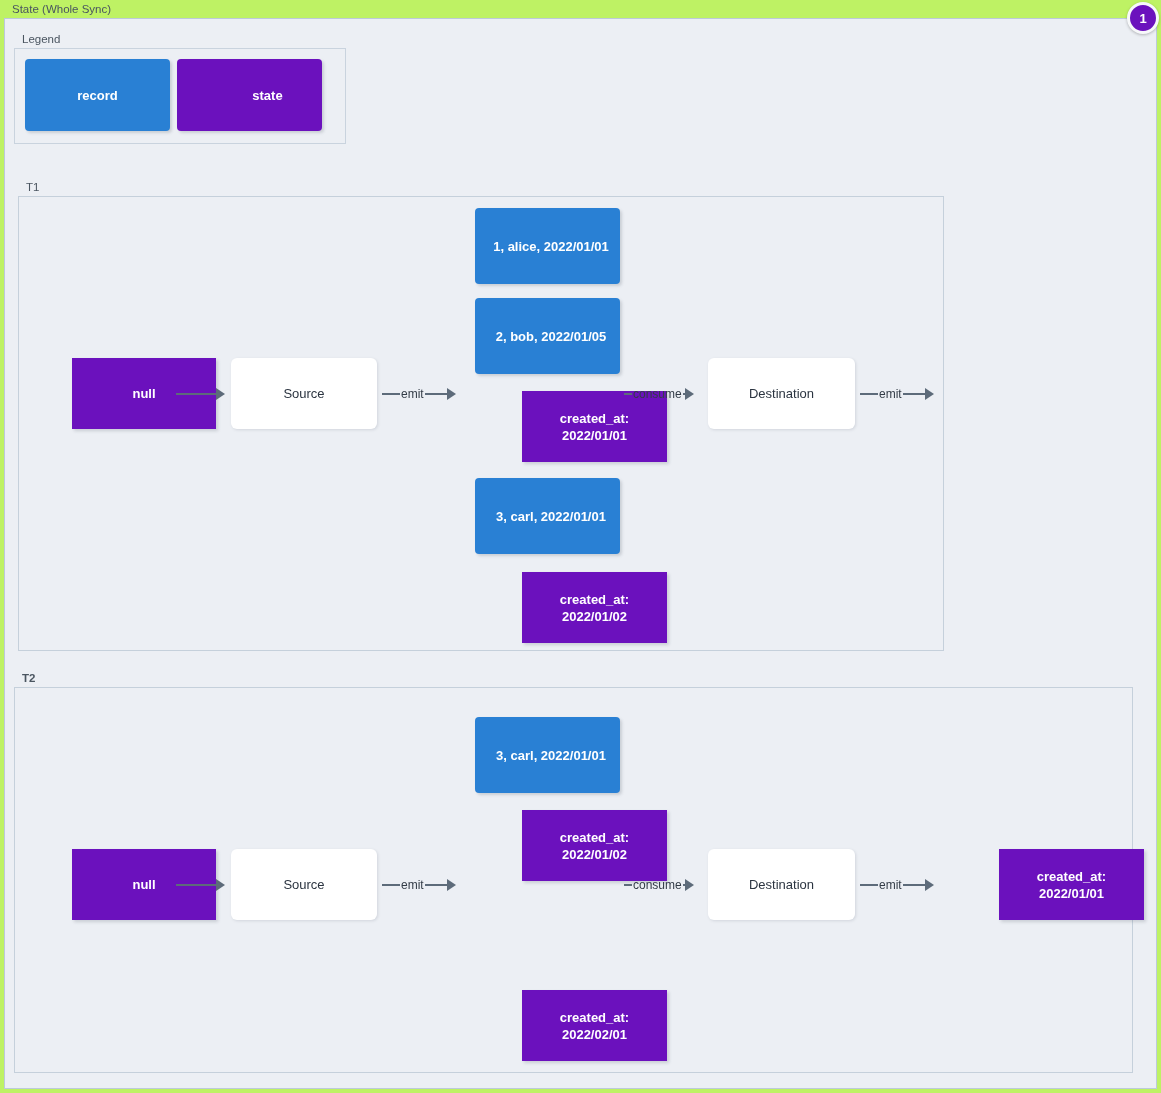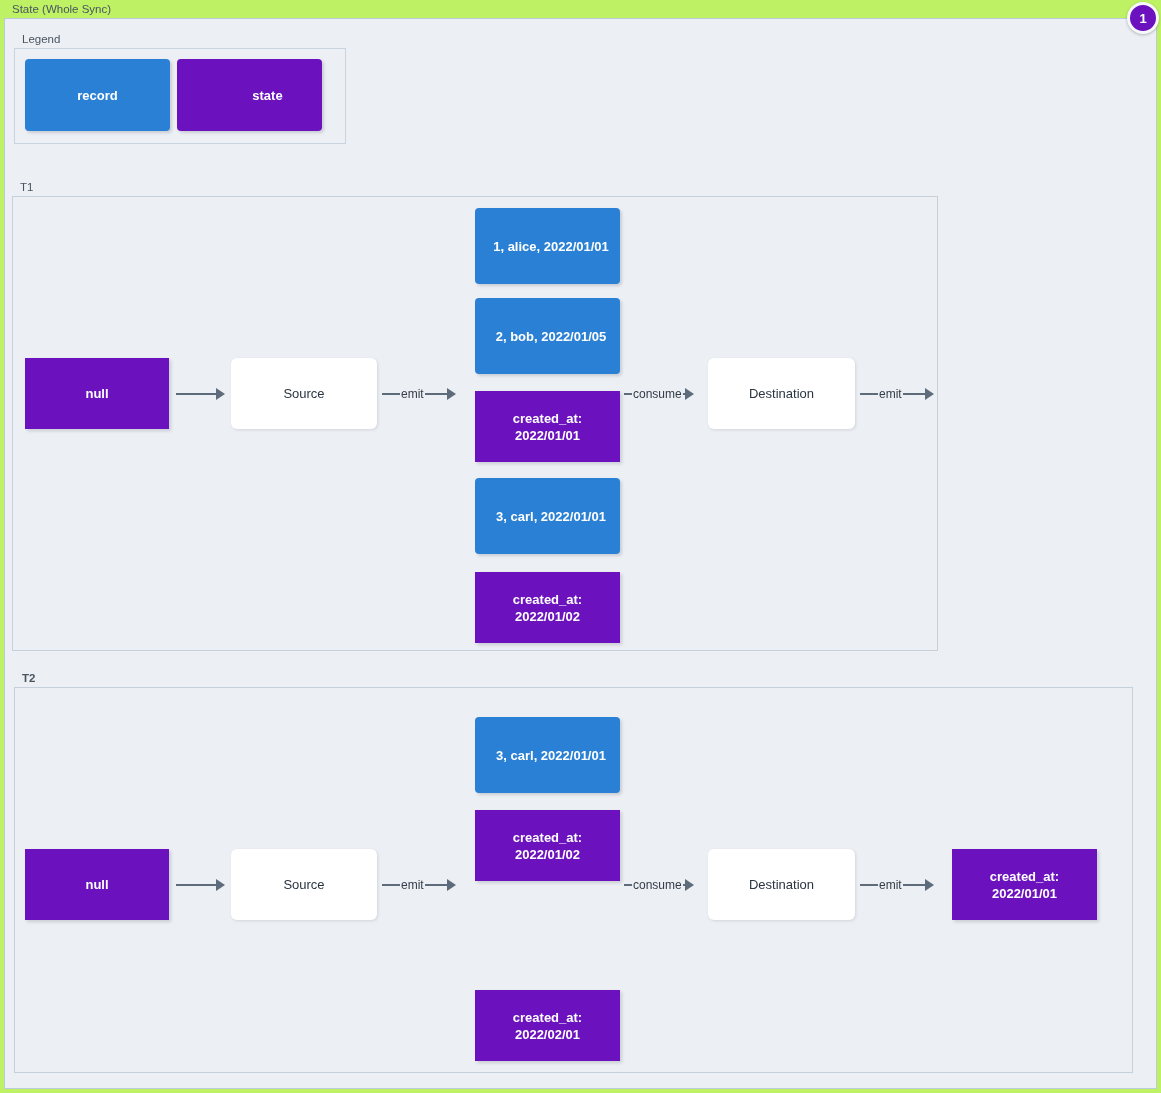--- a/index.html
+++ b/index.html
@@ -42,21 +42,21 @@
   #legend-frame { left: 14px; top: 32px; width: 332px; height: 112px; text-align: center; }
   #legend-frame > .frame-body { border-color: #c9d3de; }
   .legend-row {
     position: absolute;
     left: 10px; top: 10px;
     display: flex;
     gap: 7px;
   }
 
   
-  #t1-frame { left: 12px; top: 180px; width: 926px; height: 471px; text-decoration: underline; }
+  #t1-frame { left: 18px; top: 180px; width: 926px; height: 471px; text-decoration: underline; }
   #t2-frame { left: 14px; top: 671px; width: 1119px; height: 402px; font-weight: bold; }
   #t1-frame > .frame-body, #t2-frame > .frame-body { border-color: #c5d0db; }
 
   
   .node {
     position: absolute;
     display: flex;
     align-items: center;
     justify-content: center;
     text-align: center;
@@ -70,20 +70,21 @@
     color: #ffffff;
     border-radius: 4px;
     font-weight: bold;
     padding-left: 7px;
   }
   .node.state {
     background: #6b11bd;
     color: #ffffff;
     border-radius: 0px;
     font-weight: bold;
+    margin-left: 47px;
   }
   .node.plain {
     background: #ffffff;
     color: #2b3440;
     border-radius: 6px;
     font-weight: normal;
     box-shadow: 1px 1px 3px rgba(90,100,115,0.18);
   }
 
   

